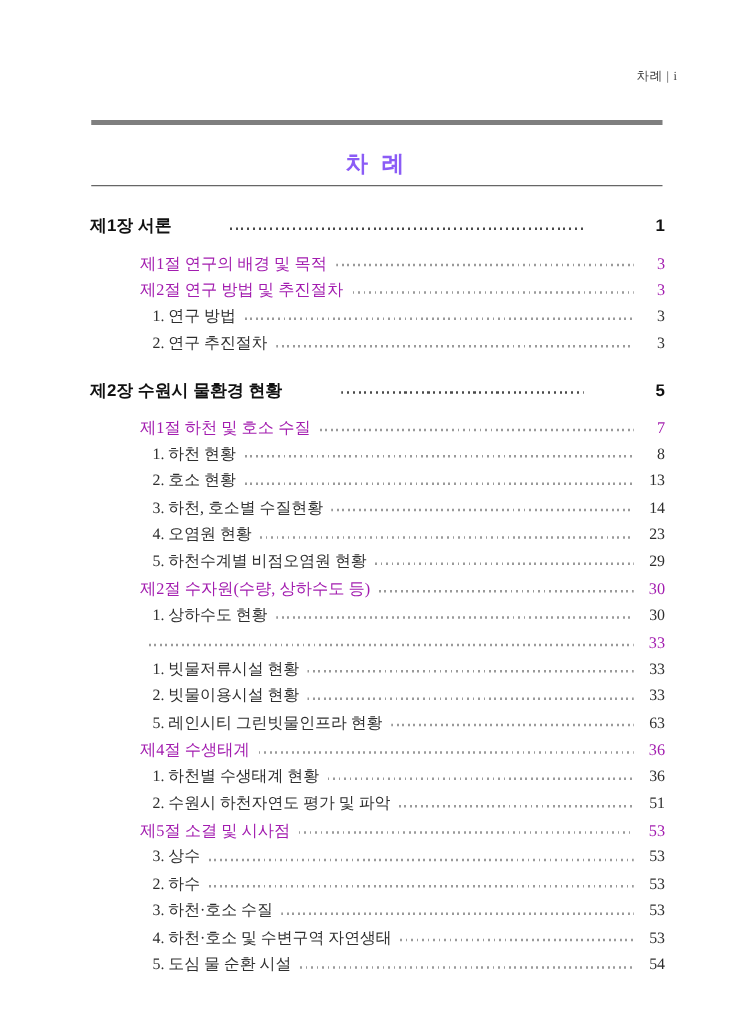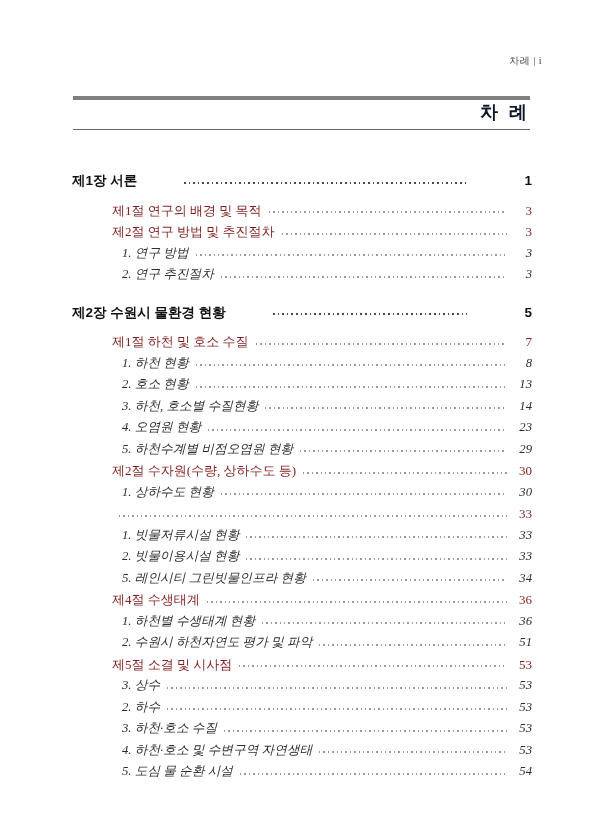--- a/index.html
+++ b/index.html
@@ -24,27 +24,27 @@
   }
 
   .title-block {
     position: absolute;
     top: 96px;
     left: 73px;
     right: 72px;
   }
   .rule-thick { height: 4px; background: #7f7f7f; }
   .doc-title {
-    text-align: right;
+    text-align: center;
     font-family: "Liberation Sans", "DejaVu Sans", sans-serif;
     font-weight: bold;
     font-size: 18px;
     letter-spacing: 3px;
-    color: #0f172a;
-    padding: 2px 0 5px 0;
+    color: #8b5cf6;
+    padding: 21px 0 5px 0;
     line-height: 1.2;
   }
   .rule-thin { height: 0; border-bottom: 1.5px solid #666666; }
 
   .toc {
     position: absolute;
     top: 170px;
     left: 72px;
     right: 70px;
   }
@@ -59,22 +59,22 @@
   .row.chapter {
     font-family: "Liberation Sans", "DejaVu Sans", sans-serif;
     font-weight: bold;
     font-size: 13.5px;
     color: #111111;
     margin-top: 16px;
     margin-bottom: 8px;
     gap: 40px;
   }
   .row.chapter.first { margin-top: 0; }
-  .row.section { padding-left: 40px; color: #7f1d1d; }
-  .row.item    { padding-left: 50px; color: #2e2e2e; font-size: 12.7px; font-style: italic; }
+  .row.section { padding-left: 40px; color: #a21caf; }
+  .row.item    { padding-left: 50px; color: #2e2e2e; font-size: 12.7px; }
 
   .label { flex: 0 0 auto; }
   .leader {
     flex: 1 1 auto;
     height: 1.6px;
     margin: 0 5px 0 7px;
     align-self: center;
     transform: translateY(2px);
     background-image: repeating-linear-gradient(to right,
       #9a9a9a 0px, #9a9a9a 1.4px, transparent 1.4px, transparent 4.4px);
@@ -189,21 +189,21 @@
         <span class="pagenum">33</span>
       </div>
       <div class="row item">
         <span class="label">2. 빗물이용시설 현황</span>
         <span class="leader"></span>
         <span class="pagenum">33</span>
       </div>
       <div class="row item">
         <span class="label">5. 레인시티 그린빗물인프라 현황</span>
         <span class="leader"></span>
-        <span class="pagenum">34</span>
+        <span class="pagenum">63</span>
       </div>
       <div class="row section">
         <span class="label">제4절 수생태계</span>
         <span class="leader"></span>
         <span class="pagenum">36</span>
       </div>
       <div class="row item">
         <span class="label">1. 하천별 수생태계 현황</span>
         <span class="leader"></span>
         <span class="pagenum">36</span>

